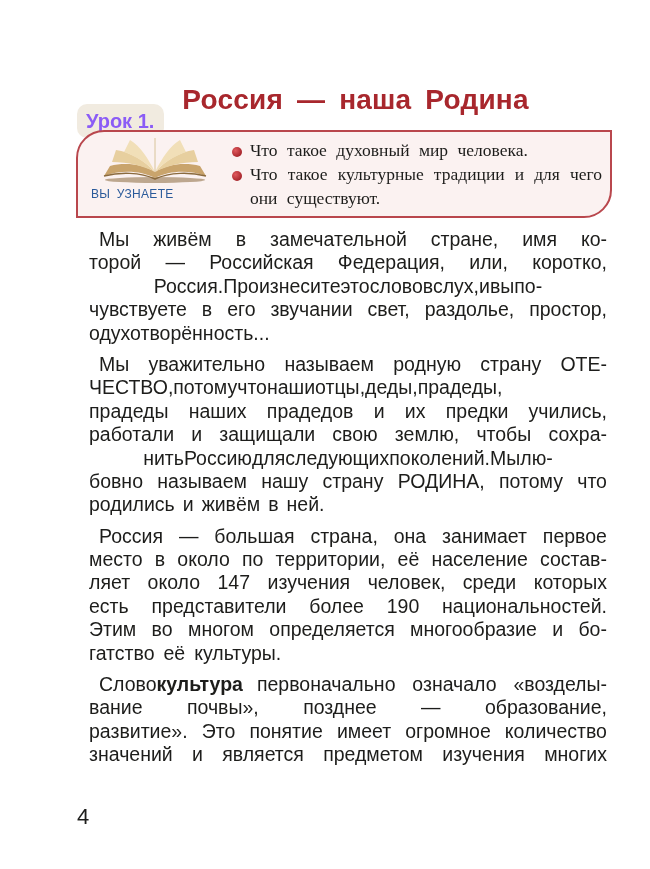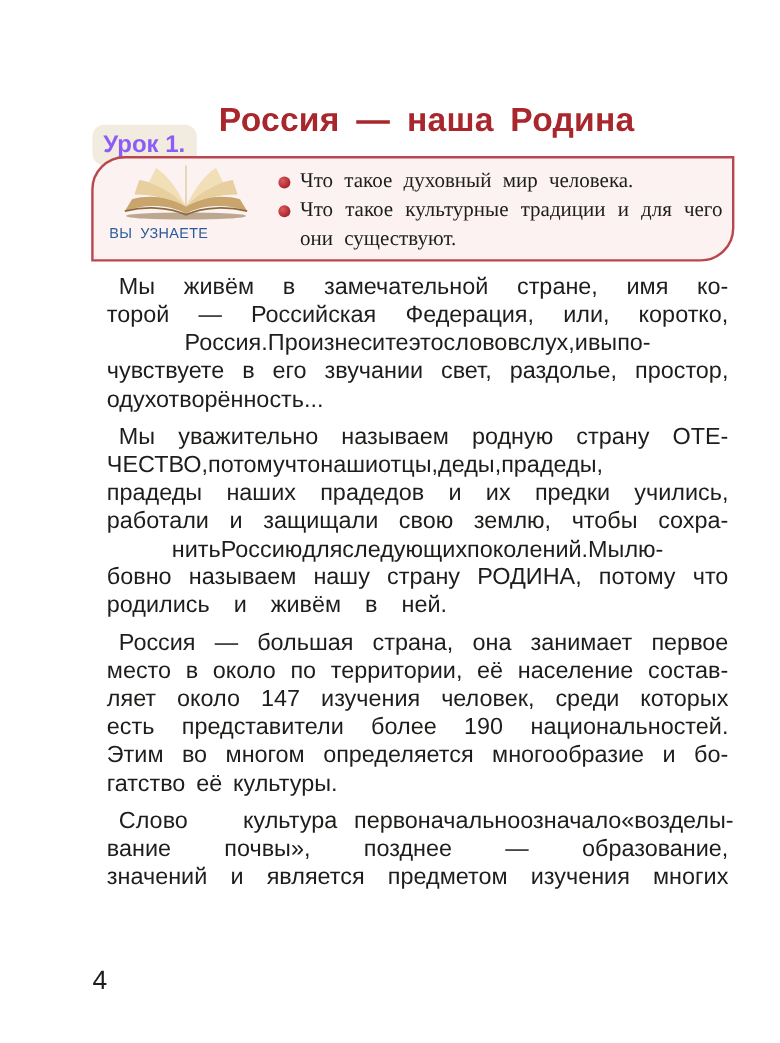--- a/index.html
+++ b/index.html
@@ -39,21 +39,21 @@
     background: radial-gradient(circle at 35% 35%, #e05a5e, #a8272d 70%);
   }
   .body-text {
     position: absolute; left: 89px; top: 228px; width: 518px;
     font-family: "Liberation Sans", sans-serif; font-size: 19.5px; line-height: 23.4px;
   }
   .para { margin: 0 0 8px 0; }
   .line { display: block; text-align: justify; text-align-last: justify; height: 23.4px; white-space: nowrap; }
   .line.last { text-align-last: left; }
   .line.first { padding-left: 10px; }
-  .bold { font-weight: normal; margin-left: 46px; }
+  .bold { font-weight: bold; }
   .page-number {
     position: absolute; left: 77px; top: 804px; font-family: "Liberation Sans", sans-serif;
     font-size: 22px; color: #1d1d1b;
   }
   
   .jline { display: flex; justify-content: space-between; height: 23.4px; white-space: nowrap; }
   .jline.first { padding-left: 10px; }
 </style>
 </head>
 <body>
@@ -177,21 +177,21 @@
       </span>
     <span class="line" style="display: flex; justify-content: space-between;">
         <span>бовно</span>
         <span>называем</span>
         <span>нашу</span>
         <span>страну</span>
         <span>РОДИНА,</span>
         <span>потому</span>
         <span>что</span>
       </span>
-    <span class="line last" style="display: flex; justify-content: flex-start; gap: 20px; align-items: flex-end;">
+    <span class="line last" style="display: flex; justify-content: flex-start; gap: 8px; align-items: flex-end;">
         <span>родились</span>
         <span>и</span>
         <span>живём</span>
         <span>в</span>
         <span>ней.</span>
       </span>
   </div>
   <div class="para">
     <span class="line first" style="display: flex; justify-content: space-between;">
         <span>Россия</span>
@@ -254,20 +254,28 @@
         </span>
     </span>
     <span class="line" style="display: flex; justify-content: space-between;">
         <span>вание</span>
         <span>почвы»,</span>
         <span>позднее</span>
         <span>—</span>
         <span>образование,</span>
       </span>
     <span class="line" style="display: flex; justify-content: space-between;">
+        <span>развитие».</span>
+        <span>Это</span>
+        <span>понятие</span>
+        <span>имеет</span>
+        <span>огромное</span>
+        <span>количество</span>
+      </span>
+    <span class="line" style="display: flex; justify-content: space-between;">
         <span>значений</span>
         <span>и</span>
         <span>является</span>
         <span>предметом</span>
         <span>изучения</span>
         <span>многих</span>
       </span>
   </div>
 </div>
 

